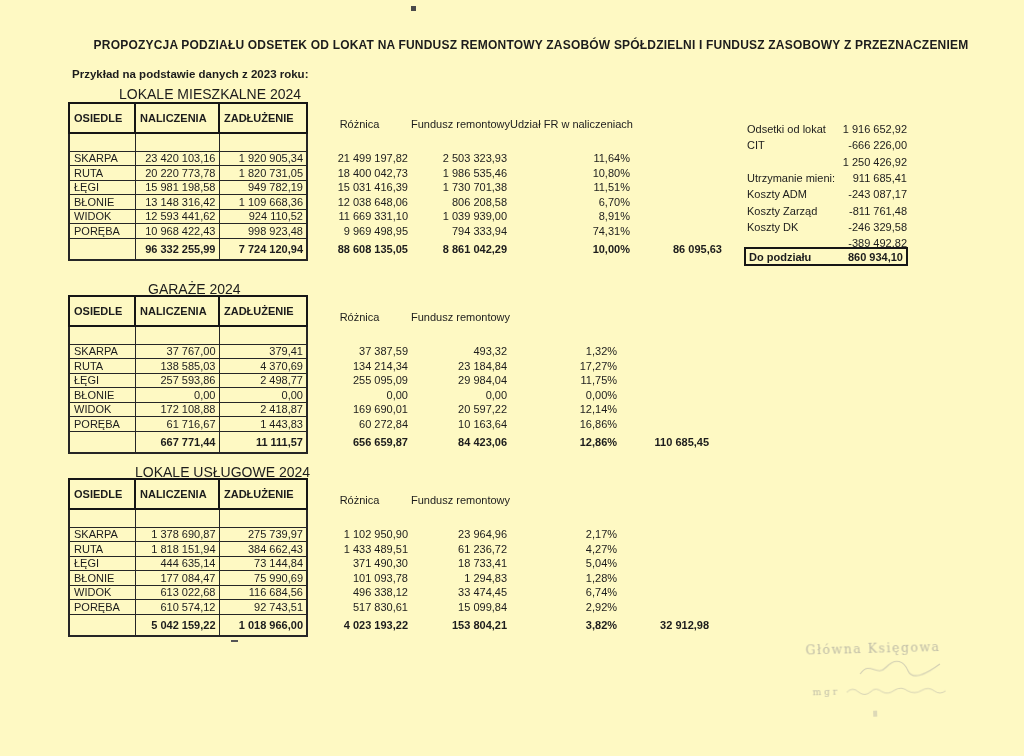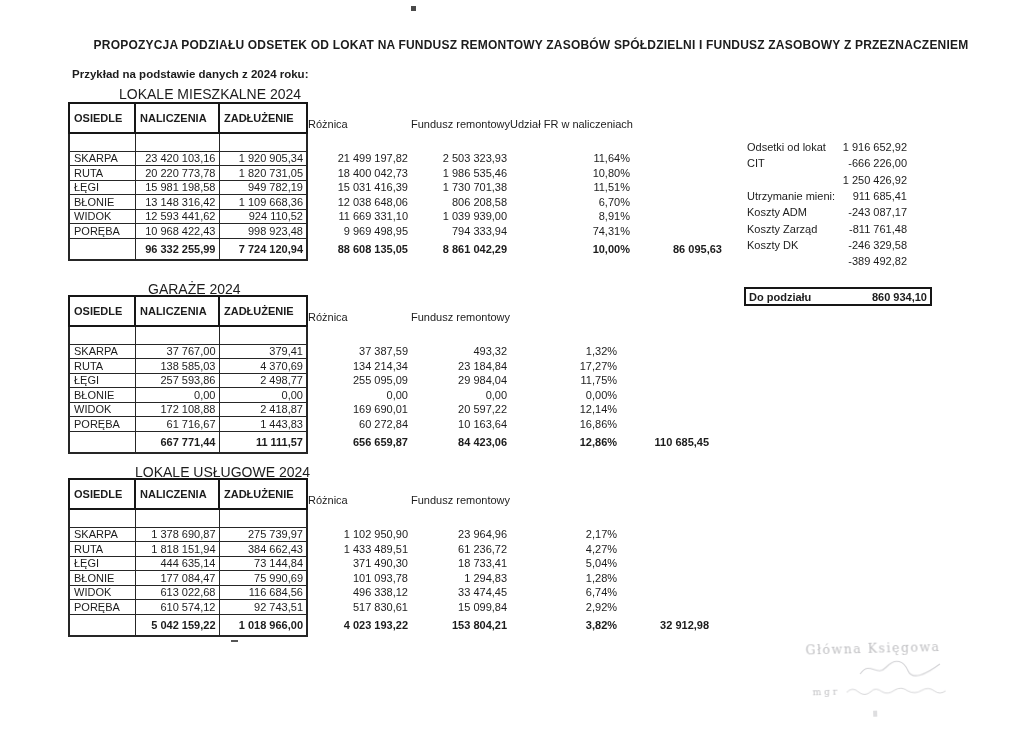--- a/index.html
+++ b/index.html
@@ -1,19 +1,19 @@
 <!DOCTYPE html>
 <html><head>
 <meta charset="utf-8">
 <style>
   * { margin:0; padding:0; box-sizing:border-box; }
   body { background:#e8e8e6; font-family:"Liberation Sans", sans-serif; }
   #page {
     position:relative; width:1024px; height:756px; margin:0 auto;
-    background:#ffffff; color:#1c1c1c; overflow:hidden;padding-left:44px;
+    background:#fef9c3; color:#1c1c1c; overflow:hidden;padding-left:44px;
   }
   
   .doc-title {
     position:absolute; left:70px; top:38px; width:922px;
     text-align:center; font-weight:bold; font-size:12px; line-height:14px;
     letter-spacing:.2px; white-space:nowrap;
   }
   .subtitle {
     position:absolute; left:72px; top:68px;
     font-weight:bold; font-size:11.5px; white-space:nowrap;
@@ -24,37 +24,37 @@
   
   table.sec {
     position:absolute; left:68px; border-collapse:collapse;
     font-size:11px; table-layout:fixed;
   }
   table.sec th, table.sec td { white-space:nowrap; overflow:visible; }
   th.b, td.b { border:1px solid #262626; }
   thead th.b { border:2px solid #161616; font-weight:bold; text-align:left; padding-left:4px; vertical-align:middle; }
   td.c0 { border-left-width:2px; text-align:left; padding-left:4px; }
   td.c2 { border-right-width:2px; }
-  th.oh { font-weight:normal; text-align:left; vertical-align:middle; padding-bottom:6px; }
+  th.oh { font-weight:normal; text-align:center; vertical-align:middle; padding-bottom:6px; }
   tr.hdr { height:30px; }
   tr.gap { height:18px; }
   tbody tr { height:14.5px;margin-top:24px; }
   tbody.total tr { height:22px; }
   tbody.total td { font-weight:bold; }
   tbody.total td.b { border-bottom-width:2px; border-top-width:1px; }
   td.c1, td.c2, td.c3, td.c4, td.c5, td.c6 { text-align:right; padding-right:3px; }
   
-  .panel { position:absolute; left:747px; top:121px; width:160px; font-size:11px;margin-top:18px; }
+  .panel { position:absolute; left:747px; top:121px; width:160px; font-size:11px; }
   .prow { display:flex; justify-content:space-between; height:16.3px; align-items:center; }
   .prow .pv { text-align:right; }
   .prow.bold { font-weight:normal; }
   .panel-box {
-    position:absolute; left:744px; top:247px; width:188px; height:19px;
+    position:absolute; left:744px; top:247px; width:164px; height:19px;
     border:2px solid #161616; display:flex; justify-content:space-between;
-    align-items:center; font-size:11px; font-weight:bold; padding:0 3px 0 3px;margin-top:40px;
+    align-items:center; font-size:11px; font-weight:bold; padding:0 3px 0 3px;
   }
   
   .footer-line {
     position:absolute; left:408px; top:650px; width:270px;
     display:flex; justify-content:space-between; font-size:11px; font-weight:bold;
   }
   
   .stamp {
     position:absolute; left:806px; top:640px; width:190px;
     transform:rotate(-1.5deg); color:#8b8b90; opacity:.55;
@@ -72,21 +72,21 @@
 <body>
 
 <div id="page">
 
   <div class="art-dot"></div>
 
   <div class="doc-title">
     <div>PROPOZYCJA PODZIAŁU ODSETEK OD LOKAT NA FUNDUSZ REMONTOWY ZASOBÓW SPÓŁDZIELNI I FUNDUSZ ZASOBOWY Z PRZEZNACZENIEM</div>
   </div>
 
-  <div class="subtitle">Przykład na podstawie danych z 2024 roku:</div>
+  <div class="subtitle">Przykład na podstawie danych z 2023 roku:</div>
 
   <div class="sec-title" style="left:119px; top:86px;">LOKALE MIESZKALNE 2024</div>
 
   <table class="sec" style="top:102px;">
     <colgroup>
       <col style="width:66px">
         <col style="width:84px">
         <col style="width:88px">
       <col style="width:104px">
         <col style="width:95px">

